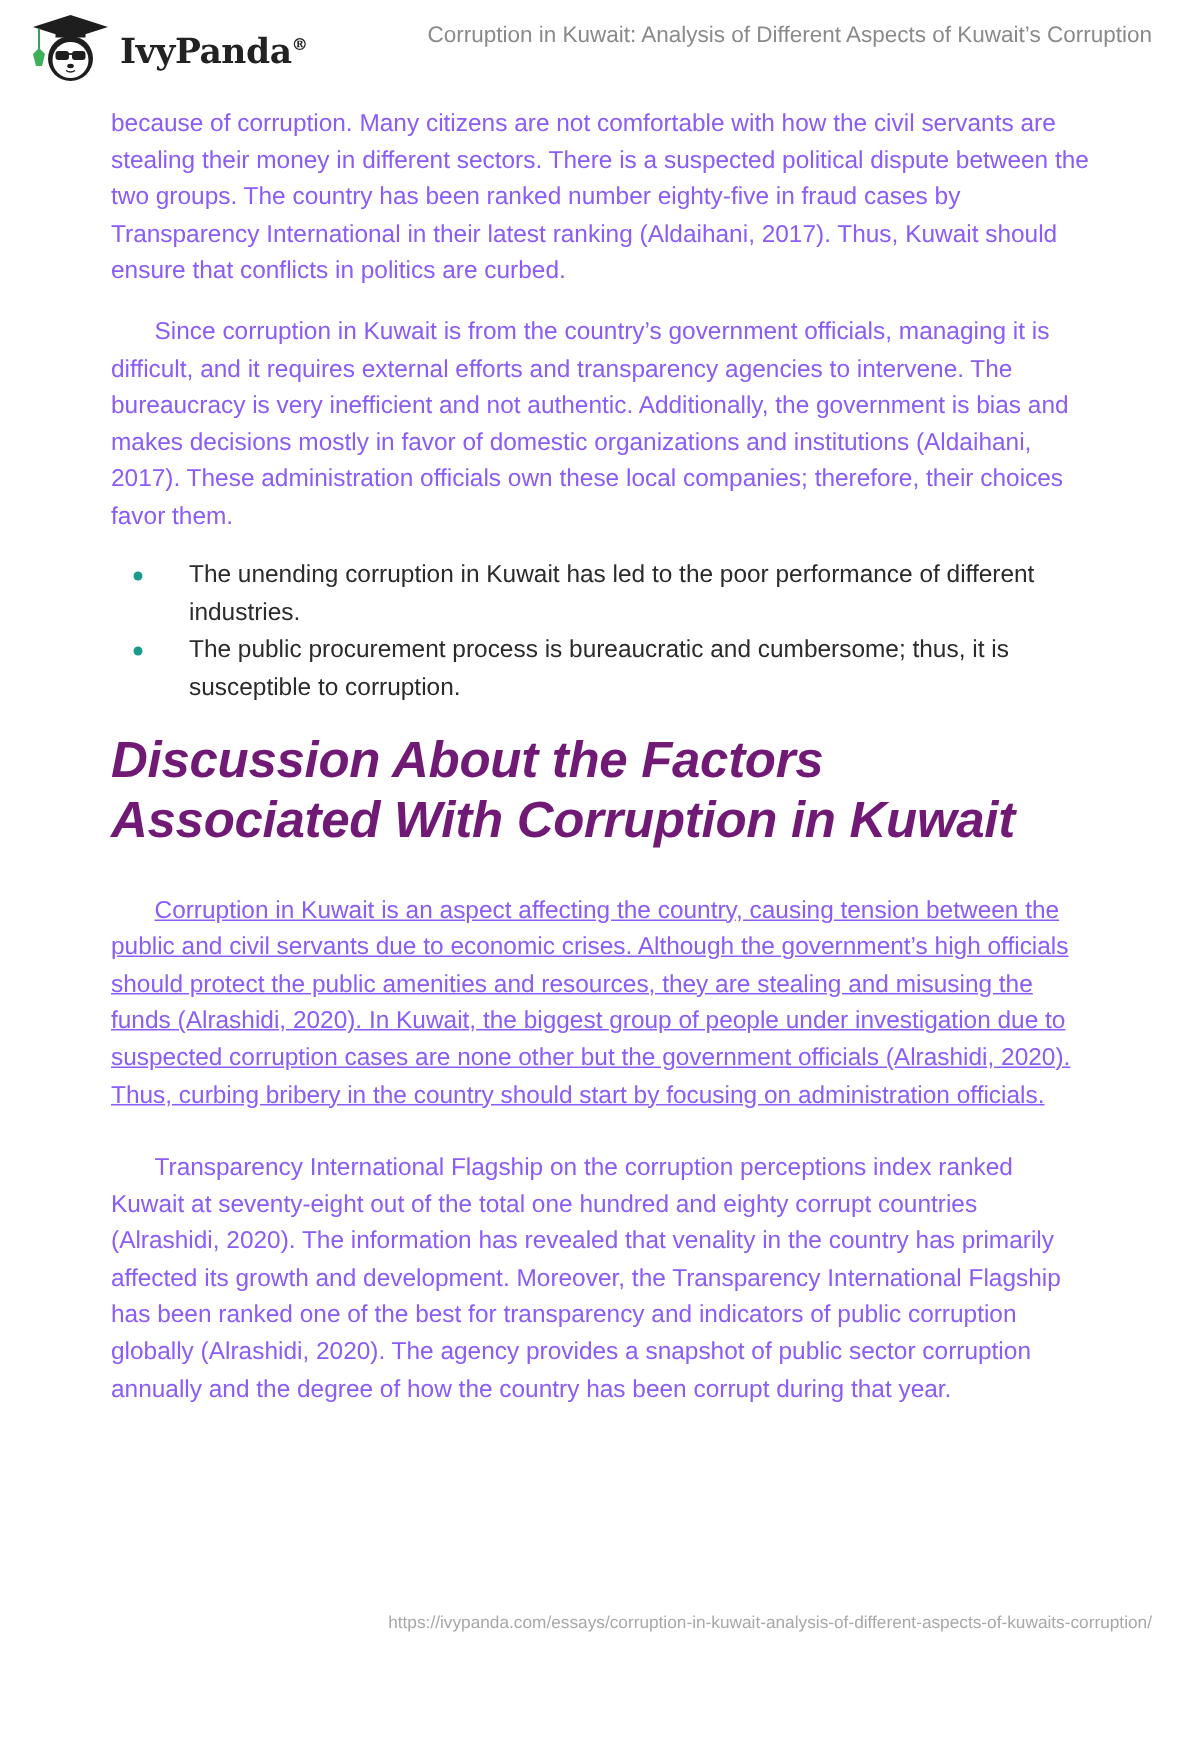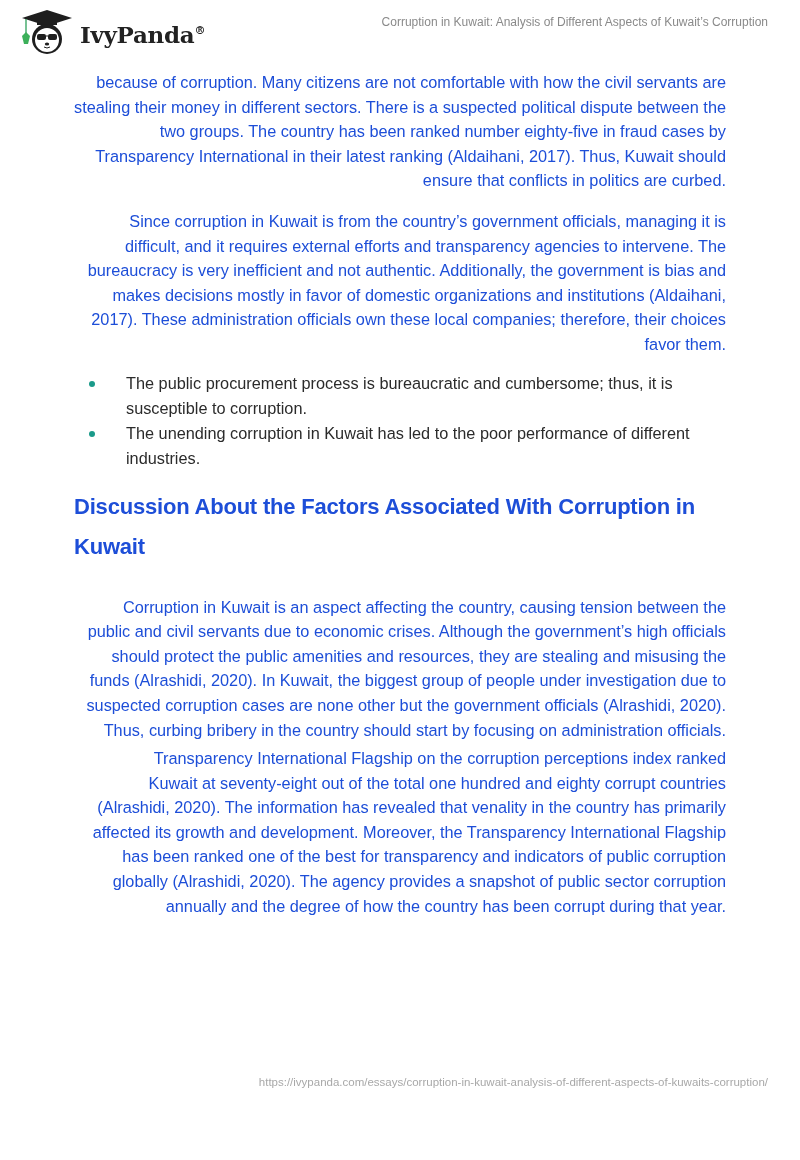--- a/index.html
+++ b/index.html
@@ -4,32 +4,32 @@
 <style>
   html, body { margin: 0; padding: 0; background: #ffffff; }
   body { width: 800px; height: 1160px; position: relative; overflow: hidden;
          font-family: "Liberation Sans", sans-serif; color: #2b2b2b; }
   .header { position: absolute; top: 0; left: 0; width: 800px; height: 62px; }
   .logo { position: absolute; left: 18px; top: 8px; display: flex; align-items: center; }
   .logo svg { width: 58px; height: 48px; }
   .logo-text { font-family: "DejaVu Serif", serif; font-weight: bold; font-size: 23px;
                color: #222; margin-left: 4px; margin-top: 4px; letter-spacing: -0.3px; }
   .logo-text sup { font-size: 11px; vertical-align: super; }
-  .doc-title { position: absolute; right: 32px; top: 15px; font-size: 12px; color: #8a8a8a; }
+  .doc-title { position: absolute; right: 32px; top: 15px; font-size: 15px; color: #8a8a8a; }
   .content { position: absolute; left: 74px; top: 70px; width: 652px; }
-  p { margin: 0; font-size: 16.3px; line-height: 24.6px; color: #1d4ed8; text-align: right; }
+  p { margin: 0; font-size: 16.3px; line-height: 24.6px; color: #8b5cf6; }
   p.indent { text-indent: 29px; }
   .p1 { margin-bottom: 16px; }
   .p2 { margin-bottom: 14px; }
   h2 { margin: 0 0 10px 0; font-size: 23px; font-weight: bold; color: #222; line-height: 30px; }
   ul { list-style: none; margin: 0 0 16px 0; padding: 0; }
   ul li { position: relative; padding-left: 52px; font-size: 16.3px; line-height: 25px; color: #2b2b2b; }
   ul li .bullet { position: absolute; left: 15px; top: 10px; width: 6px; height: 6px; border-radius: 50%; background: #1a9a8a; }
-  h1 { margin: 0 0 28px 0; font-size: 22px; line-height: 40px; font-weight: bold; color: #1d4ed8; letter-spacing: -0.2px; }
-  .p3 { margin-bottom: 4px; }
+  h1 { margin: 0 0 28px 0; font-size: 34px; line-height: 40px; font-weight: bold; color: #701a75; letter-spacing: -0.2px; font-style: italic; }
+  .p3 { margin-bottom: 24px; text-decoration: underline; }
   .footer-url { position: absolute; right: 32px; top: 1076px; font-size: 11.5px; color: #a8a8a8; }
 </style>
 </head>
 <body>
 
 <div class="header">
   <div class="logo">
     <svg viewBox="0 0 58 48">
 
       <polygon points="4,10 29,2 54,10 29,18" fill="#1e1e1e"></polygon>
@@ -47,21 +47,21 @@
     </svg>
     <span class="logo-text"><span>IvyPanda</span><sup>®</sup></span>
   </div>
   <div class="doc-title">Corruption in Kuwait: Analysis of Different Aspects of Kuwait’s Corruption</div>
 </div>
 
 <div class="content">
   <p class="p1">because of corruption. Many citizens are not comfortable with how the civil servants are stealing their money in different sectors. There is a suspected political dispute between the two groups. The country has been ranked number eighty-five in fraud cases by Transparency International in their latest ranking (Aldaihani, 2017). Thus, Kuwait should ensure that conflicts in politics are curbed.</p>
   <p class="p2 indent">Since corruption in Kuwait is from the country’s government officials, managing it is difficult, and it requires external efforts and transparency agencies to intervene. The bureaucracy is very inefficient and not authentic. Additionally, the government is bias and makes decisions mostly in favor of domestic organizations and institutions (Aldaihani, 2017). These administration officials own these local companies; therefore, their choices favor them.</p>
   <ul>
+    <li><span class="bullet"></span><span>The unending corruption in Kuwait has led to the poor performance of different industries.</span></li>
     <li><span class="bullet"></span><span>The public procurement process is bureaucratic and cumbersome; thus, it is susceptible to corruption.</span></li>
-    <li><span class="bullet"></span><span>The unending corruption in Kuwait has led to the poor performance of different industries.</span></li>
   </ul>
   <h1>Discussion About the Factors Associated With Corruption in Kuwait</h1>
   <p class="p3 indent">Corruption in Kuwait is an aspect affecting the country, causing tension between the public and civil servants due to economic crises. Although the government’s high officials should protect the public amenities and resources, they are stealing and misusing the funds (Alrashidi, 2020). In Kuwait, the biggest group of people under investigation due to suspected corruption cases are none other but the government officials (Alrashidi, 2020). Thus, curbing bribery in the country should start by focusing on administration officials.</p>
   <p class="indent">Transparency International Flagship on the corruption perceptions index ranked Kuwait at seventy-eight out of the total one hundred and eighty corrupt countries (Alrashidi, 2020). The information has revealed that venality in the country has primarily affected its growth and development. Moreover, the Transparency International Flagship has been ranked one of the best for transparency and indicators of public corruption globally (Alrashidi, 2020). The agency provides a snapshot of public sector corruption annually and the degree of how the country has been corrupt during that year.</p>
 </div>
 
 <div class="footer-url">https://ivypanda.com/essays/corruption-in-kuwait-analysis-of-different-aspects-of-kuwaits-corruption/</div>
 
 </body></html>

